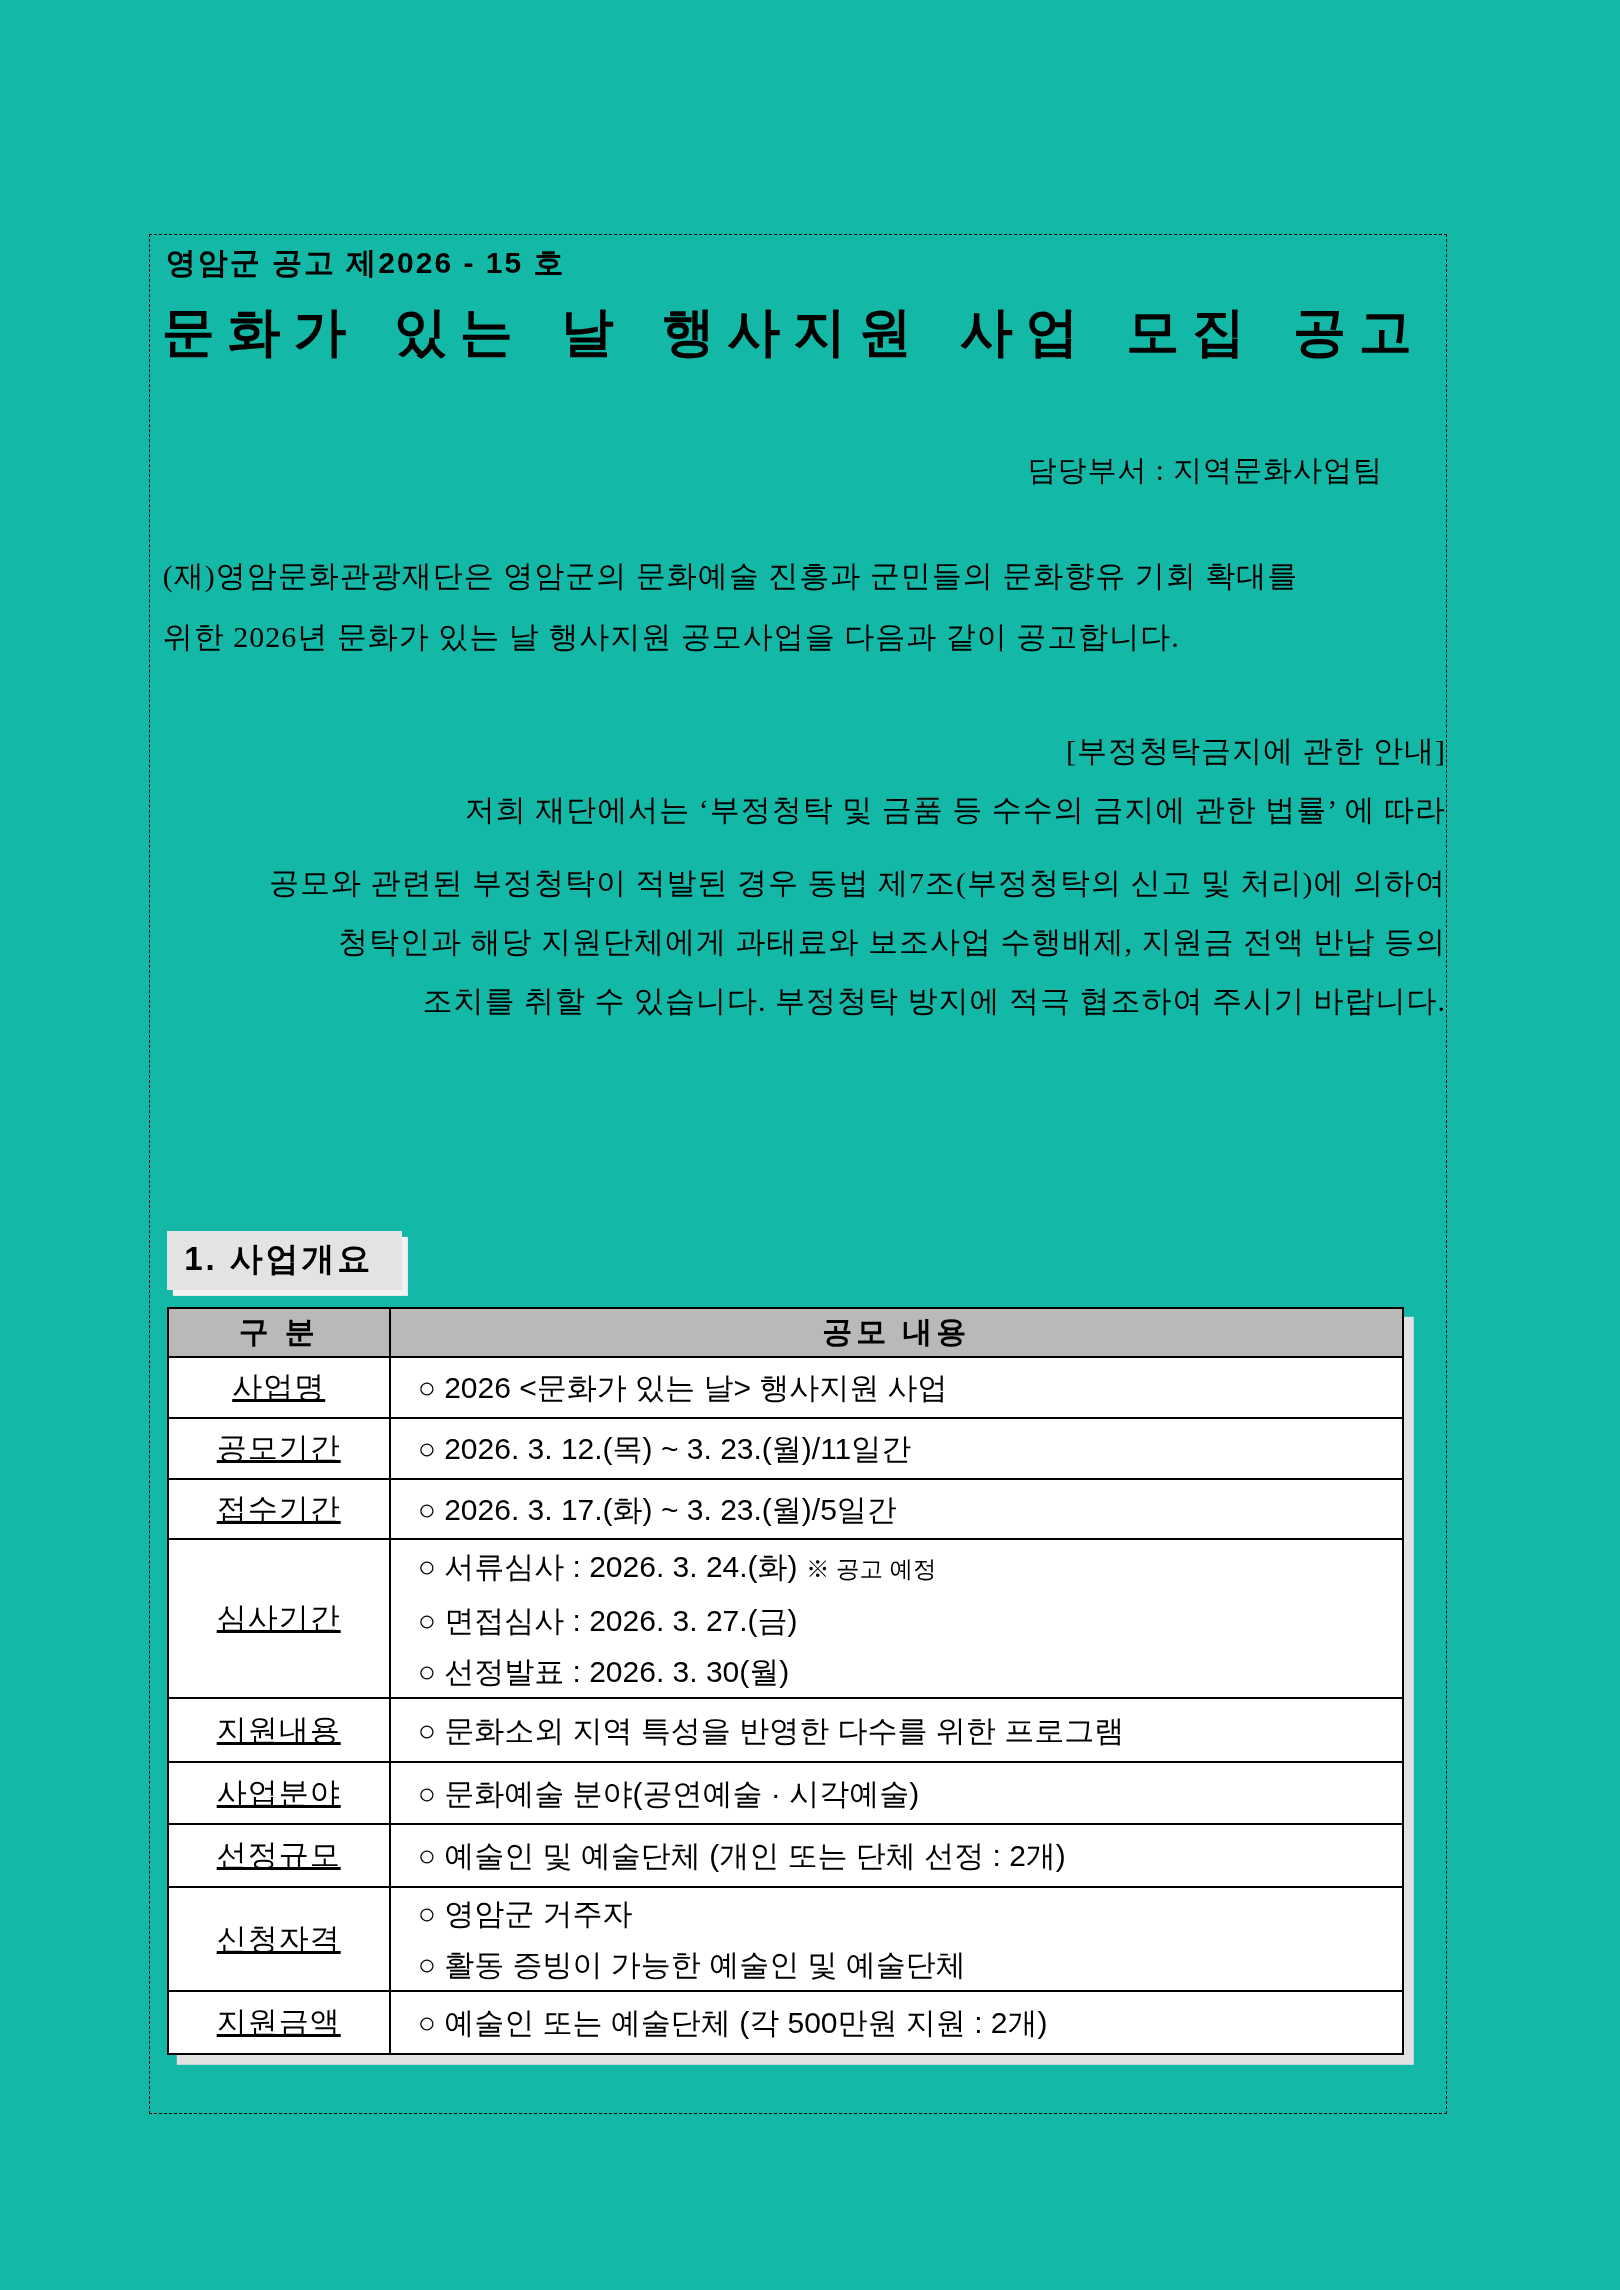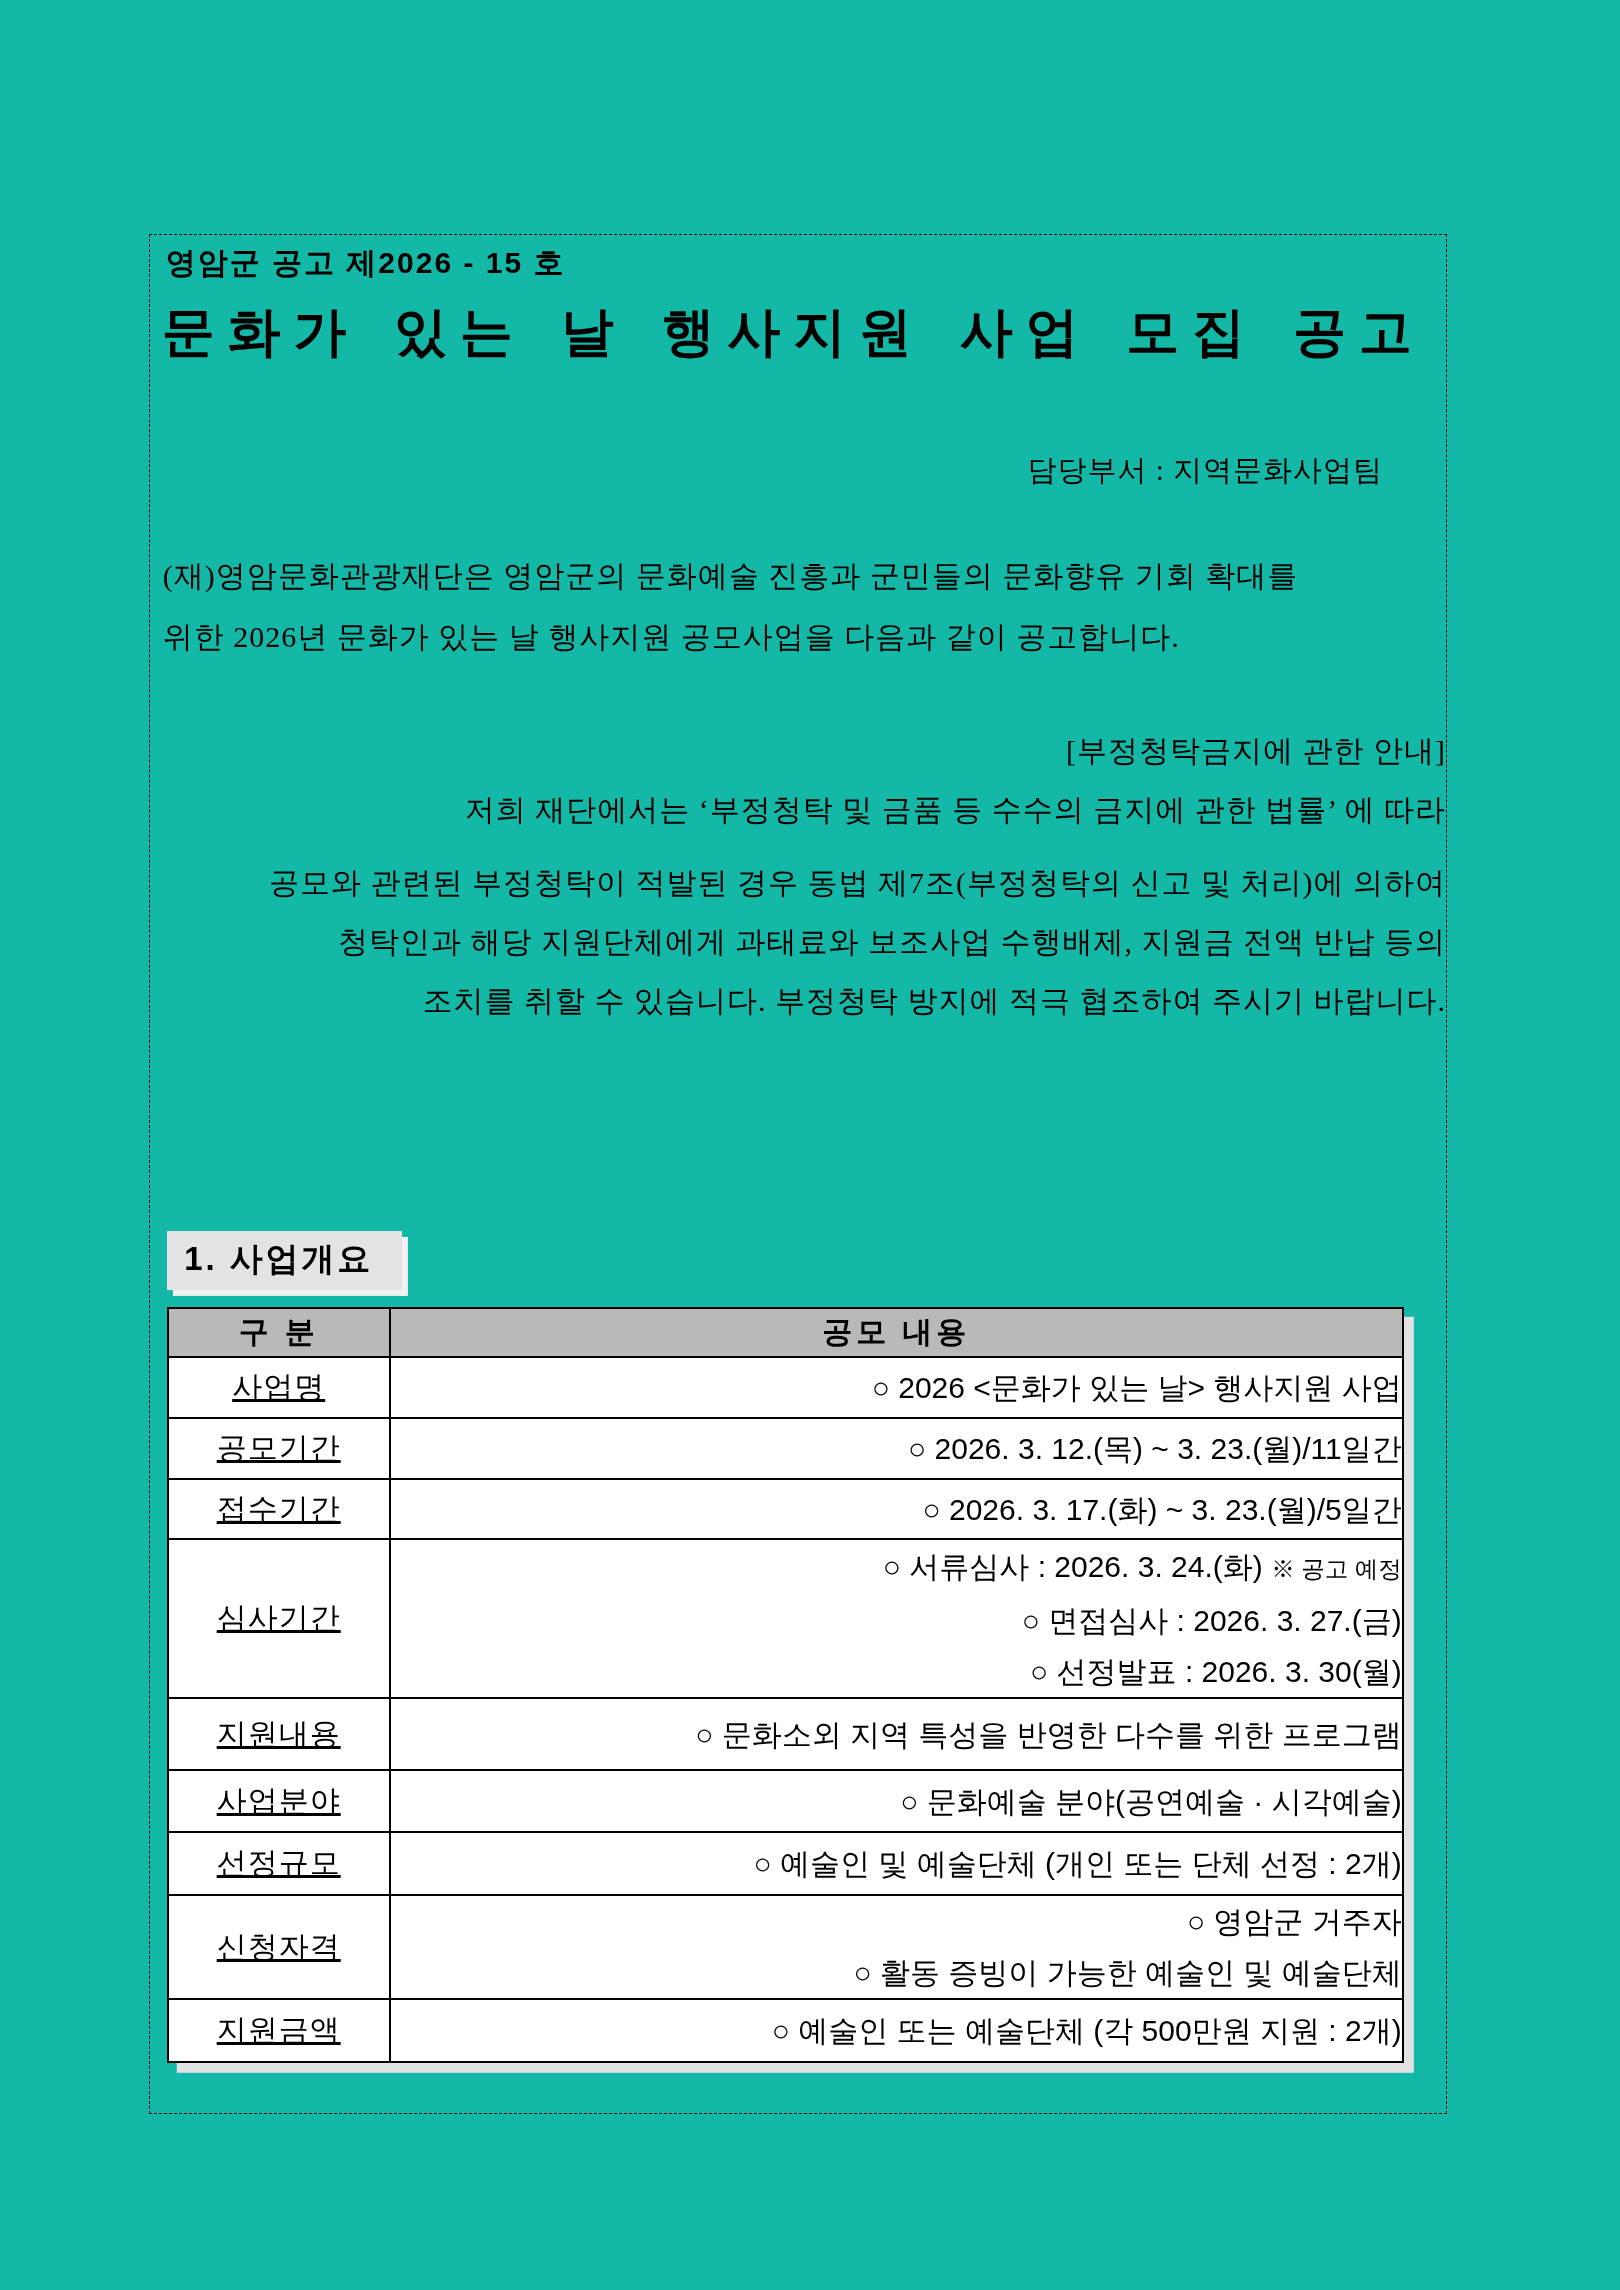--- a/index.html
+++ b/index.html
@@ -63,21 +63,21 @@
     box-shadow:9.8px 9.8px 0 #e2e2e2;
     background:#fff;
   }
   .tbl th,.tbl td{border:2px solid #000;vertical-align:middle;padding:0;}
   .tbl th{
     background:#b9b9b9;
     font-weight:bold;letter-spacing:3.9px;
     text-align:center;height:47px;
   }
   .tbl td.lab{text-align:center;letter-spacing:1px;text-decoration:underline;}
-  .tbl td.val{text-align:right;padding-left:10px;}
+  .tbl td.val{text-align:left;padding-left:27px;}
   .ln{line-height:51px;white-space:nowrap;}
   .note{font-size:23.5px;}
   col.c1{width:222px;}
 </style>
 </head>
 <body>
 
 <div class="page">
   <div class="doc">
 
@@ -136,21 +136,21 @@
 
         <tr style="height:159px">
           <td class="lab">심사기간</td>
           <td class="val">
             <div class="ln"><span>○ 서류심사 : 2026. 3. 24.(화)</span> <span class="note">※ 공고 예정</span></div>
             <div class="ln">○ 면접심사 : 2026. 3. 27.(금)</div>
             <div class="ln">○ 선정발표 : 2026. 3. 30(월)</div>
           </td>
         </tr>
 
-        <tr style="height:72px">
+        <tr style="height:64px">
           <td class="lab">지원내용</td>
           <td class="val">
             <div class="ln">○ 문화소외 지역 특성을 반영한 다수를 위한 프로그램</div>
           </td>
         </tr>
 
         <tr style="height:62px">
           <td class="lab">사업분야</td>
           <td class="val">
             <div class="ln">○ 문화예술 분야(공연예술 · 시각예술)</div>

